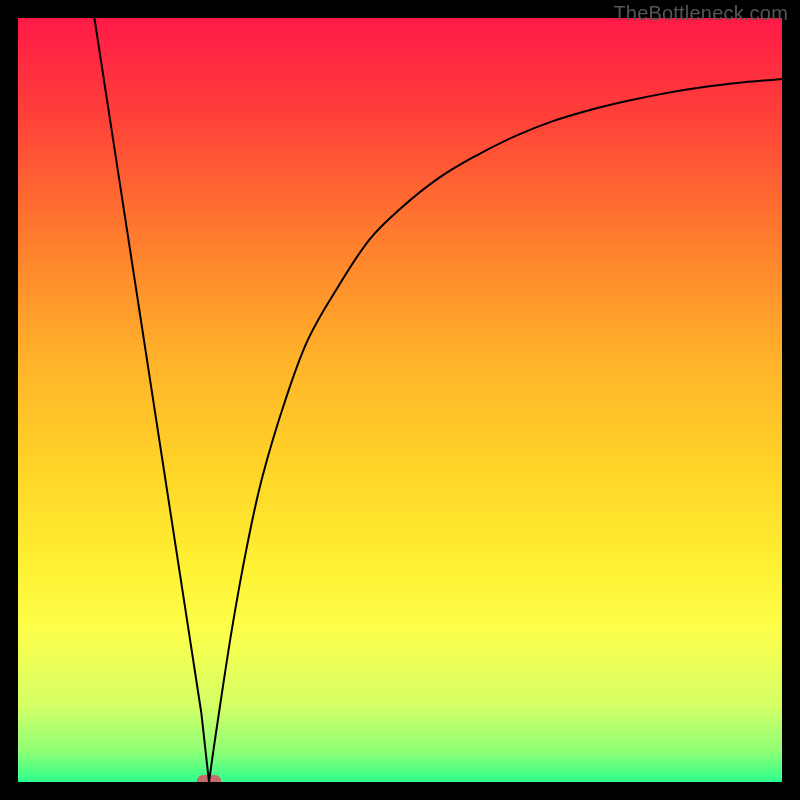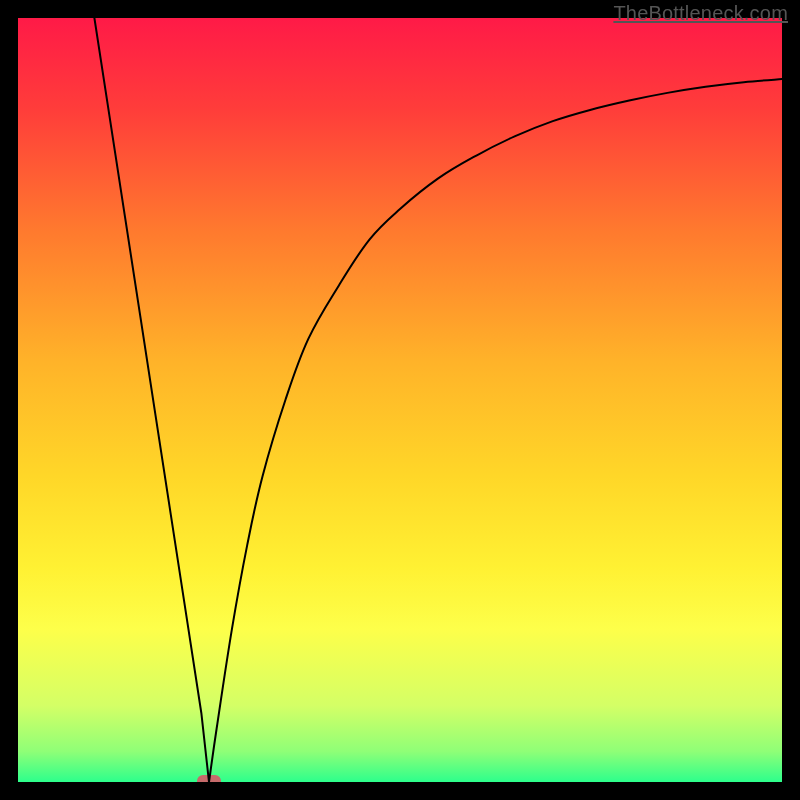--- a/index.html
+++ b/index.html
@@ -28,21 +28,20 @@
   }
   .watermark {
     position: absolute;
     top: 2px;
     right: 12px;
     color: #555555;
     font-size: 20px;
     font-weight: 500;
     letter-spacing: 0.2px;
     user-select: none;
-    text-decoration: underline;
   }
 </style>
 </head>
 <body>
 
 <div class="frame">
   <svg class="plot" viewBox="0 0 764 764" preserveAspectRatio="none">
     <defs>
       <linearGradient id="bg-grad" x1="0" y1="0" x2="0" y2="1">
           <stop offset="0%" stop-color="#ff1a47"></stop>

